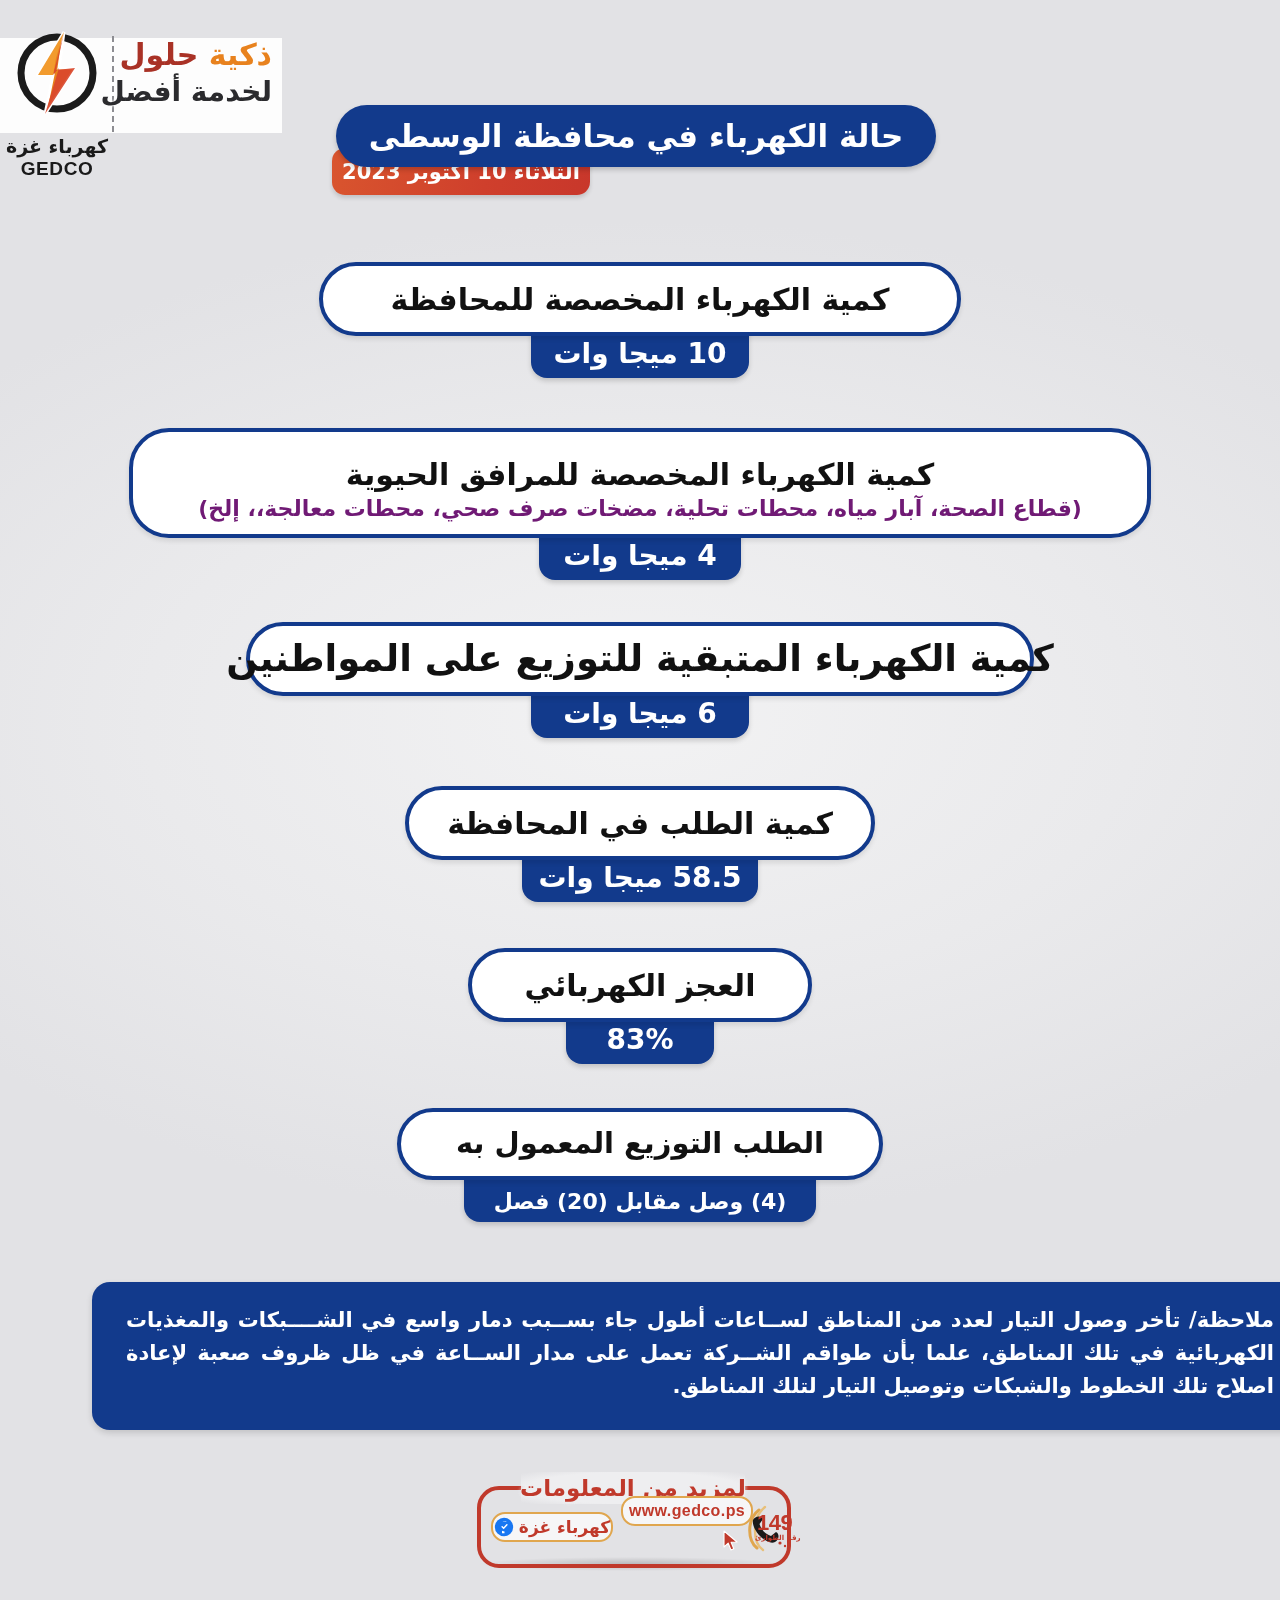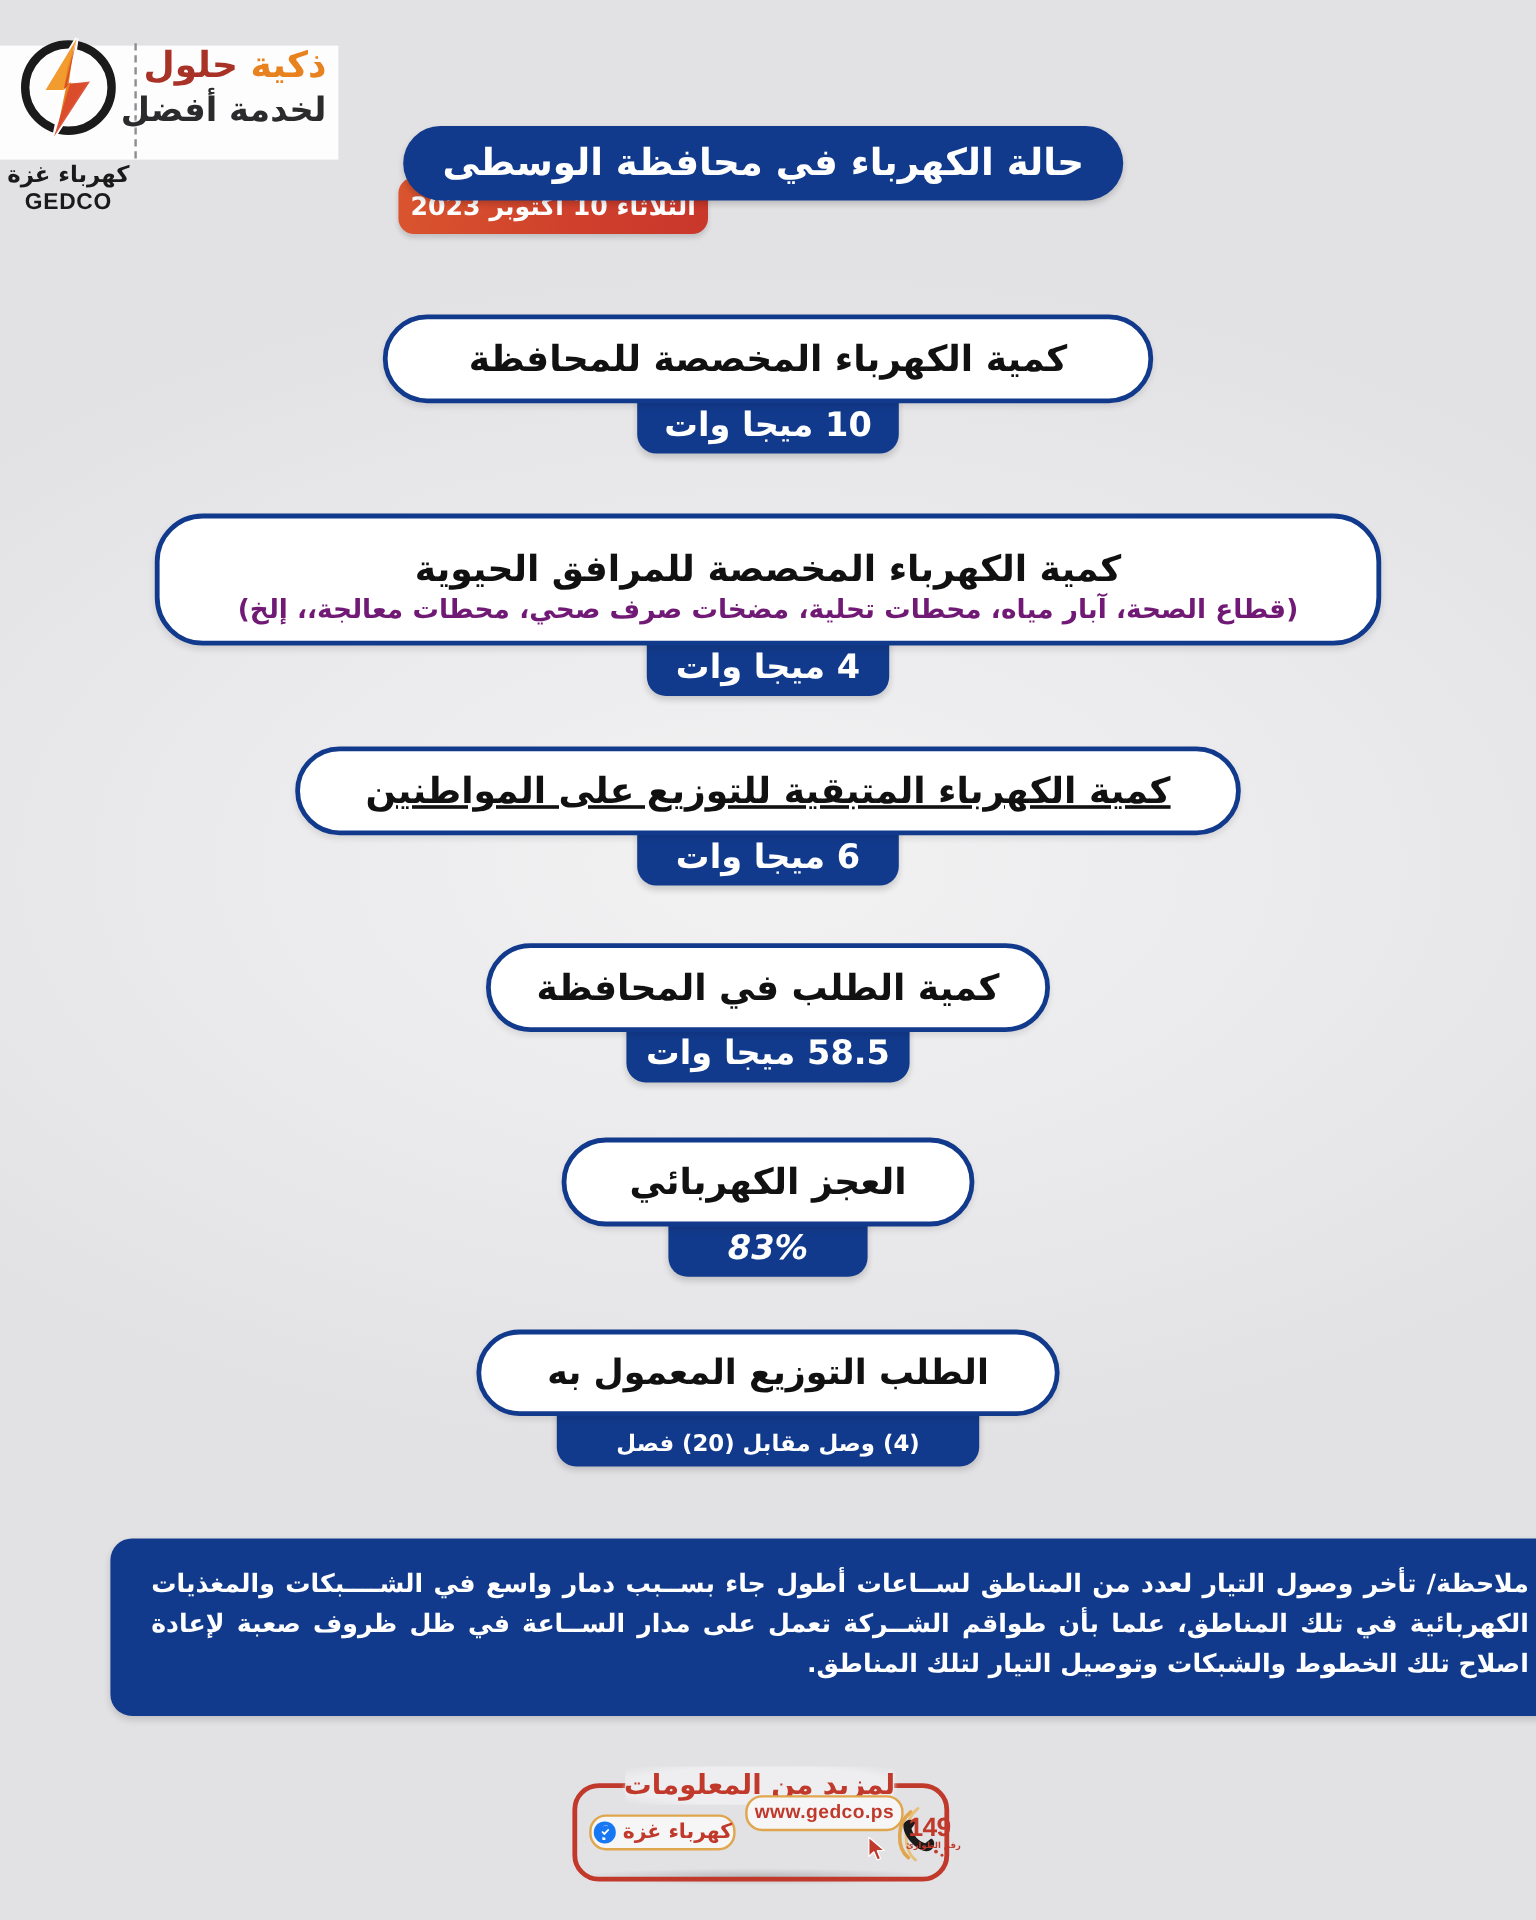--- a/index.html
+++ b/index.html
@@ -201,37 +201,37 @@
   #row-1 .stat-value { width: 218px; height: 56px; font-size: 28px; }
 
   #row-2 { top: 428px; }
   #row-2 .stat-head { width: 1022px; height: 110px; padding-top: 14px; }
   #row-2 .stat-title { font-size: 30px; }
   #row-2 .stat-sub { font-size: 22px; margin-top: 5px; }
   #row-2 .stat-value { width: 202px; height: 56px; font-size: 28px; }
 
   #row-3 { top: 622px; }
   #row-3 .stat-head { width: 788px; height: 74px; }
-  #row-3 .stat-title { font-size: 30px; text-decoration: underline; }
+  #row-3 .stat-title { font-size: 37px; }
   #row-3 .stat-value { width: 218px; height: 56px; font-size: 28px; }
 
   #row-4 { top: 786px; }
   #row-4 .stat-head { width: 470px; height: 74px; }
   #row-4 .stat-title { font-size: 30px; }
   #row-4 .stat-value { width: 236px; height: 56px; font-size: 28px; }
 
   #row-5 { top: 948px; }
   #row-5 .stat-head { width: 344px; height: 74px; }
   #row-5 .stat-title { font-size: 30px; }
-  #row-5 .stat-value { width: 166px; height: 56px; font-size: 28px; font-style: italic; }
+  #row-5 .stat-value { width: 148px; height: 56px; font-size: 28px; }
 
   #row-6 { top: 1108px; }
   #row-6 .stat-head { width: 486px; height: 72px; }
   #row-6 .stat-title { font-size: 29px; }
-  #row-6 .stat-value { width: 352px; height: 56px; font-size: 19px; }
+  #row-6 .stat-value { width: 352px; height: 56px; font-size: 22px; }
 
   
   #note-box {
     position: absolute;
     left: 92px;
     top: 1282px;
     width: 1216px;
     height: 148px;
     background: #123a8c;
     border-radius: 18px;

